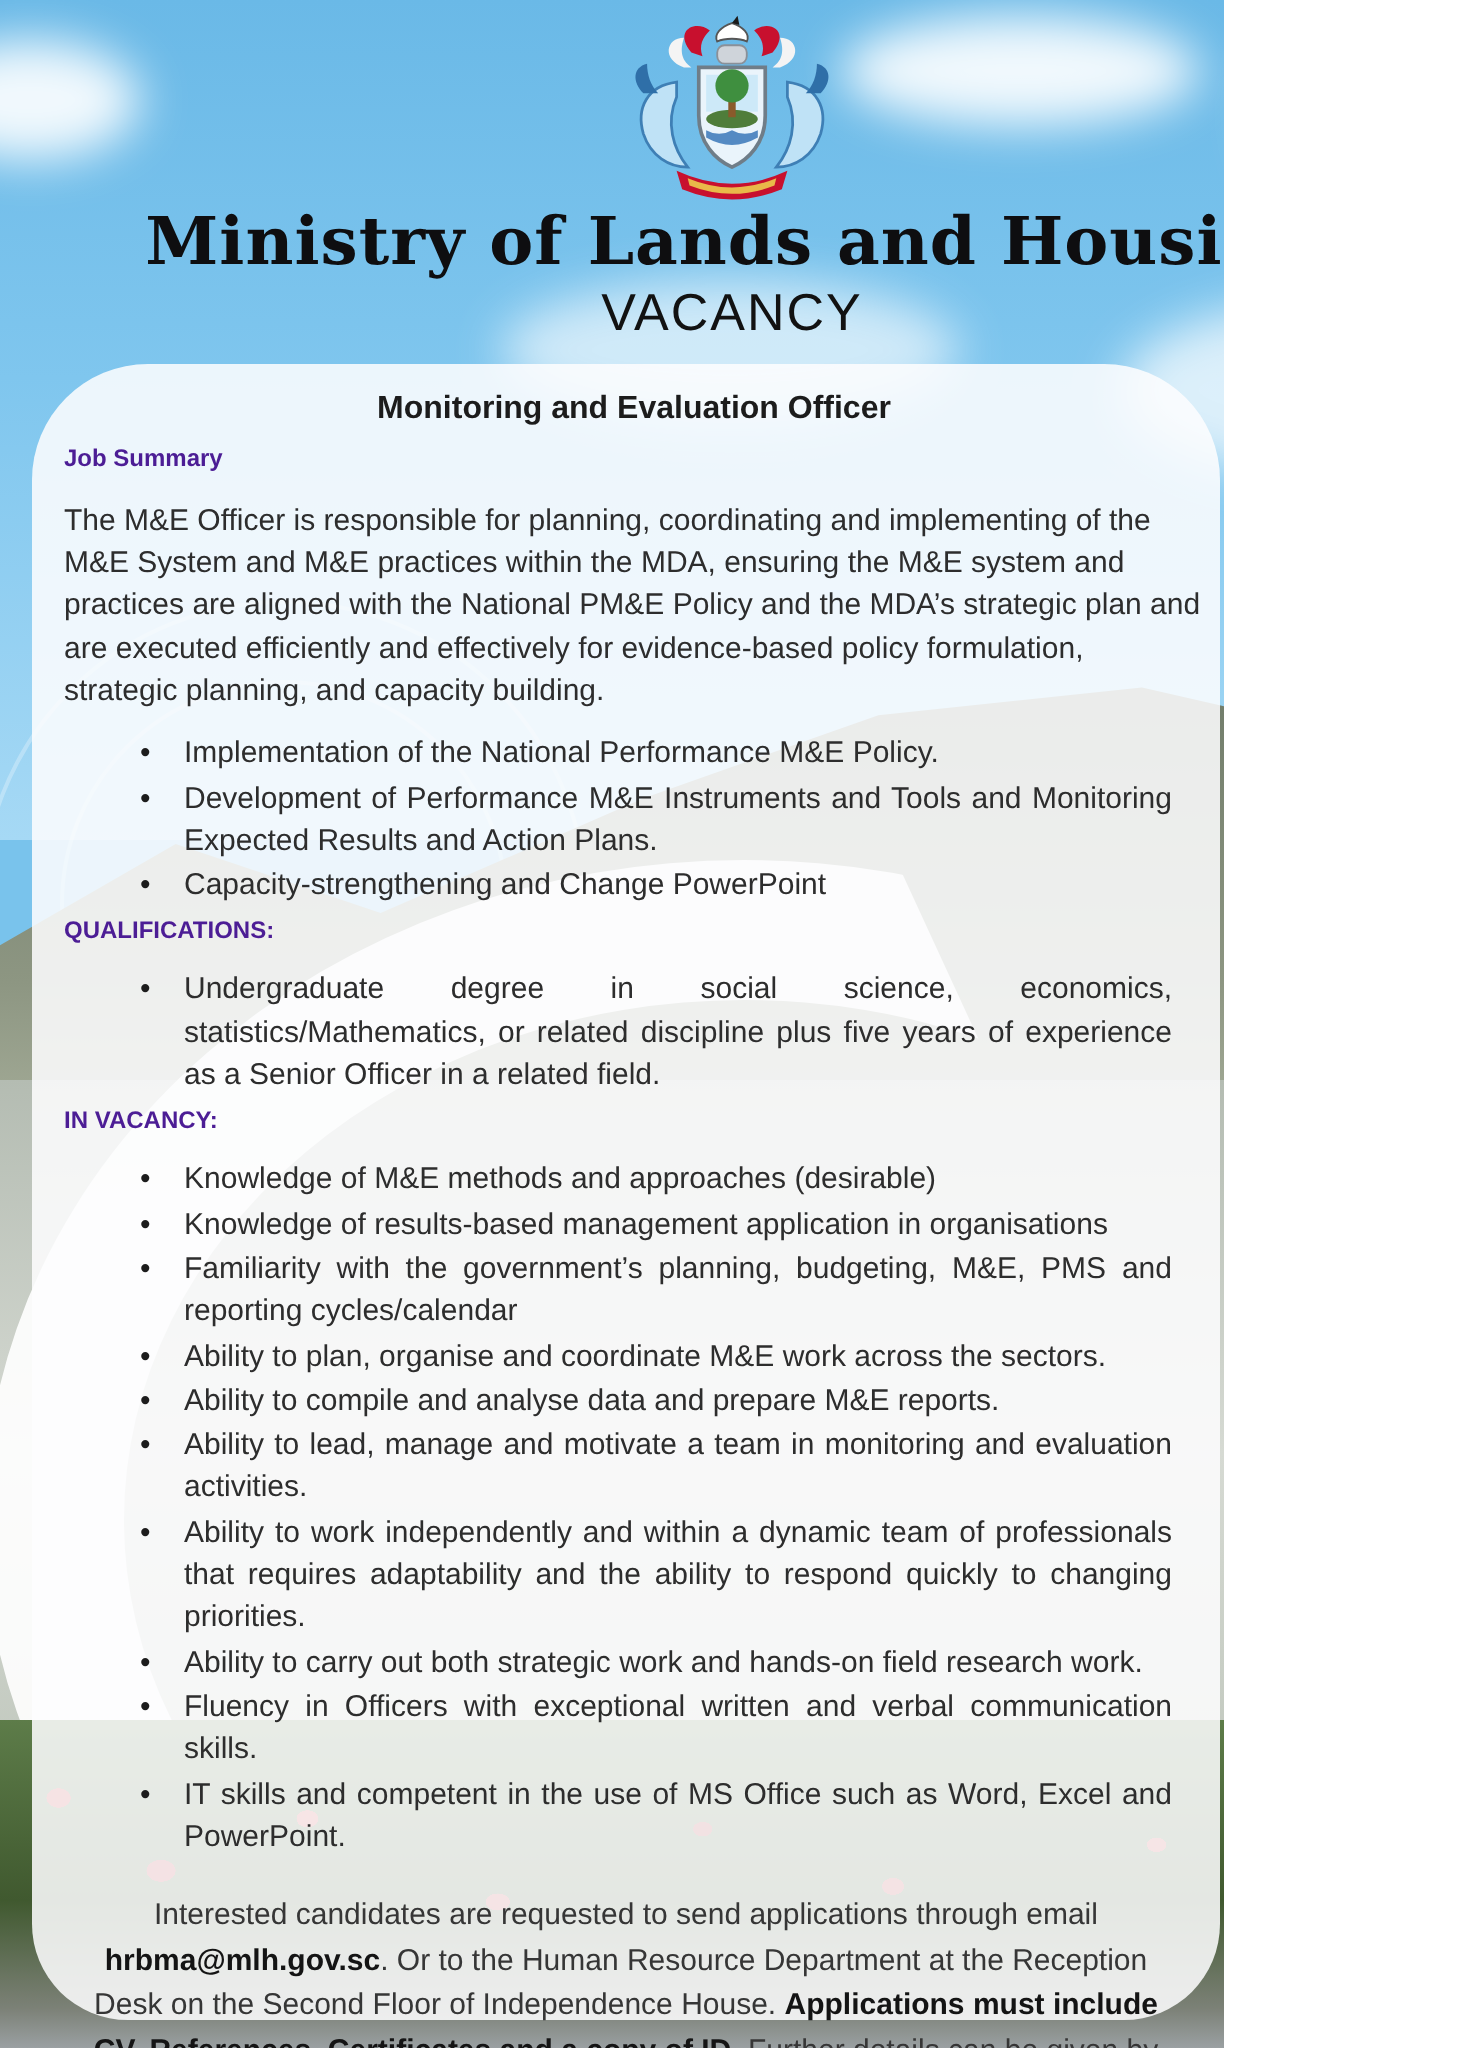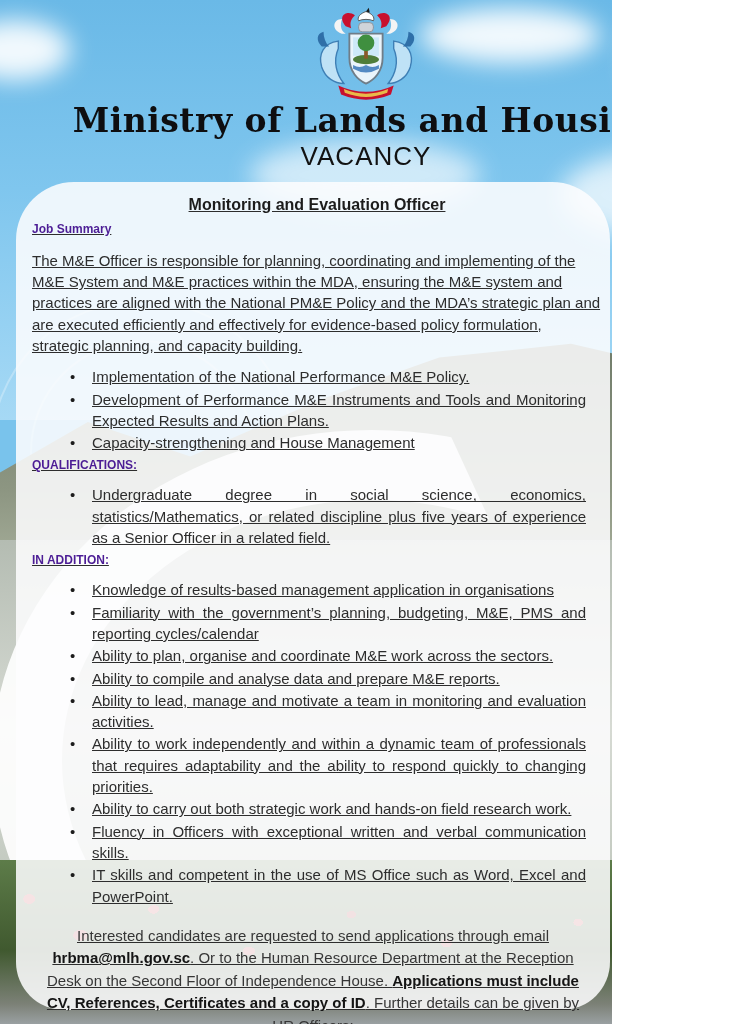--- a/index.html
+++ b/index.html
@@ -64,21 +64,21 @@
   }
   
   .card{
     position:absolute;left:16px;right:2px;top:182px;bottom:14px;
     background:rgba(253,253,254,.87);
     border-radius:58px 58px 48px 48px;
     z-index:2;
     padding:10px 8px 0 16px;
     box-sizing:border-box;
     color:#2d2d2d;
-    font-size:15px;line-height:1.42;text-decoration:underline;
+    font-size:15px;line-height:1.42;
   }
   .job-title{
     text-align:center;font-weight:bold;font-size:16px;color:#1c1c1c;margin-top:2px;
   }
   .h{
     font-weight:bold;font-size:12px;color:#4c1d95;margin-top:4px;
   }
   .para{margin-top:12px;}
   ul.blist{
     list-style:none;margin:10px 0 0 0;padding:0 0 0 22px;
@@ -148,30 +148,31 @@
 
   <div class="card">
     <div class="job-title">Monitoring and Evaluation Officer</div>
 
     <div class="h">Job Summary</div>
     <div class="para">The M&amp;E Officer is responsible for planning, coordinating and implementing of the M&amp;E System and M&amp;E practices within the MDA, ensuring the M&amp;E system and practices are aligned with the National PM&amp;E Policy and the MDA’s strategic plan and are executed efficiently and effectively for evidence-based policy formulation, strategic planning, and capacity building.</div>
 
     <ul class="blist justify">
       <li>Implementation of the National Performance M&amp;E Policy.</li>
       <li>Development of Performance M&amp;E Instruments and Tools and Monitoring Expected Results and Action Plans.</li>
-      <li>Capacity-strengthening and House Management</li>
+      <li>Capacity-strengthening and Change PowerPoint</li>
     </ul>
 
     <div class="h">QUALIFICATIONS:</div>
     <ul class="blist justify">
       <li>Undergraduate degree in social science, economics, statistics/Mathematics, or related discipline plus five years of experience as a Senior Officer in a related field.</li>
     </ul>
 
-    <div class="h">IN ADDITION:</div>
+    <div class="h">IN VACANCY:</div>
     <ul class="blist justify">
+      <li>Knowledge of M&amp;E methods and approaches (desirable)</li>
       <li>Knowledge of results-based management application in organisations</li>
       <li>Familiarity with the government’s planning, budgeting, M&amp;E, PMS and reporting cycles/calendar</li>
       <li>Ability to plan, organise and coordinate M&amp;E work across the sectors.</li>
       <li>Ability to compile and analyse data and prepare M&amp;E reports.</li>
       <li>Ability to lead, manage and motivate a team in monitoring and evaluation activities.</li>
       <li>Ability to work independently and within a dynamic team of professionals that requires adaptability and the ability to respond quickly to changing priorities.</li>
       <li>Ability to carry out both strategic work and hands-on field research work.</li>
       <li>Fluency in Officers with exceptional written and verbal communication skills.</li>
       <li>IT skills and competent in the use of MS Office such as Word, Excel and PowerPoint.</li>
     </ul>

